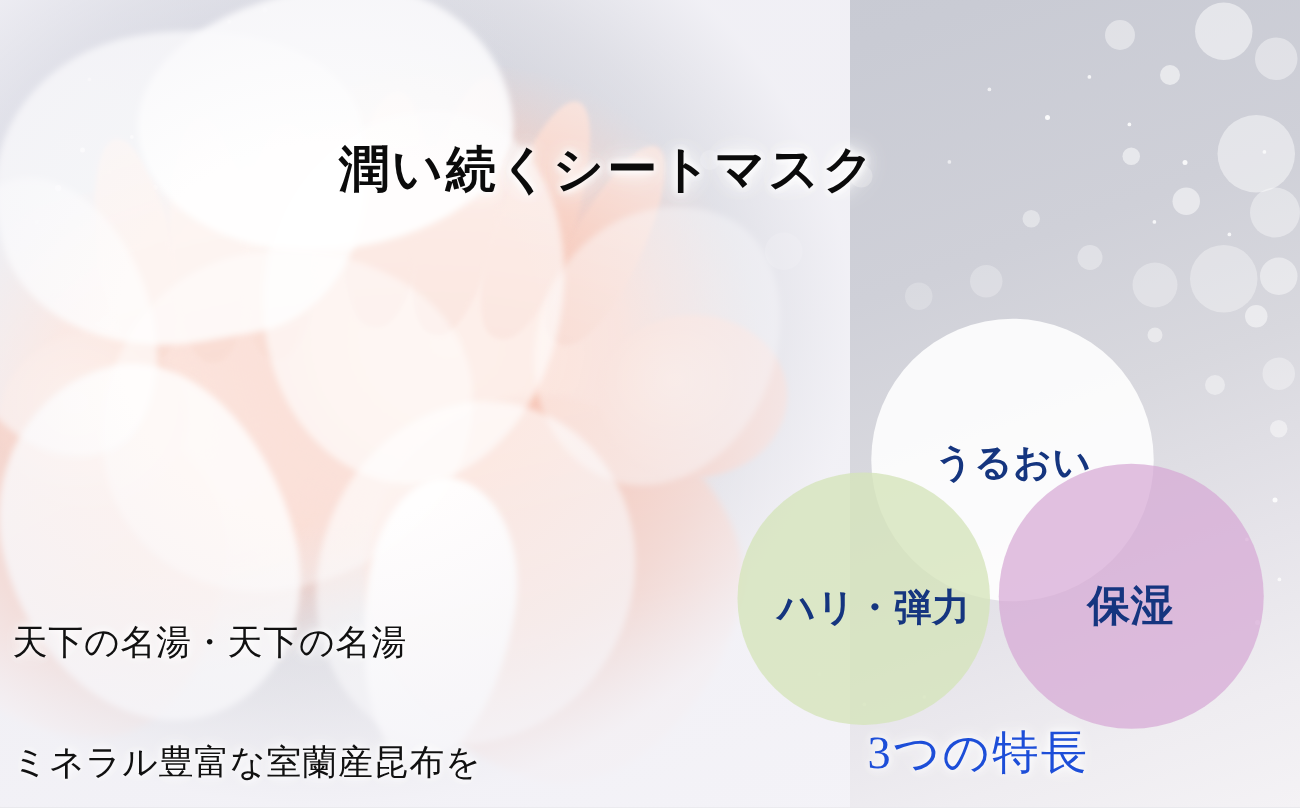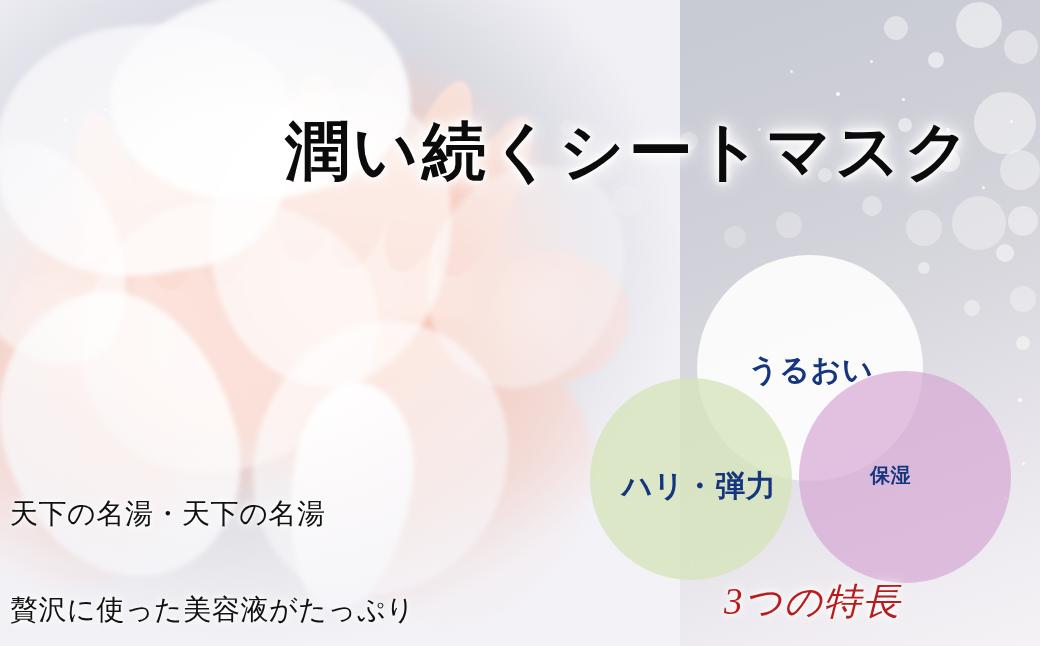--- a/index.html
+++ b/index.html
@@ -119,47 +119,46 @@
     font-family:"Liberation Serif","DejaVu Serif",serif;
     font-weight:700;
     color:#0b0b0b;
     white-space:nowrap;
     letter-spacing:.06em;
     text-shadow:
       0 0 7px #fff, 0 0 7px #fff, 0 0 14px #fff,
       0 0 20px rgba(255,255,255,.95), 0 0 28px rgba(255,255,255,.8);
   }
   .h1{ left:213px; top:25px; font-size:62px; }
-  .h2{ left:285px; top:108px; font-size:64px; }
+  .h2{ left:271px; top:108px; font-size:40px; }
 
   .lede{
     position:absolute;
     font-family:"Liberation Serif","DejaVu Serif",serif;
     color:#111;
     white-space:nowrap;
     letter-spacing:.02em;
     font-size:28px;
     text-shadow:
       0 0 5px #fff, 0 0 9px #fff, 0 0 16px rgba(255,255,255,.95);
   }
   .l1{ left:10px; top:495px; }
   .l2{ left:10px; top:543px; }
   .l3{ left:10px; top:591px; }
 
   .caption{
     position:absolute;
-    left:724px; top:577px;
-    font-family:"Liberation Serif","DejaVu Serif",serif;
-    color:#b91c1c;
+    left:694px; top:577px;
+    font-family:"Liberation Serif","DejaVu Serif",serif;
+    color:#1d4ed8;
     font-size:37px;
     letter-spacing:.05em;
     white-space:nowrap;
     text-shadow:
       0 0 6px #fff, 0 0 10px #fff, 0 0 18px rgba(255,255,255,.95);
-    font-style: italic;
   }
 </style>
 </head>
 <body>
 
 <div id="stage">
 
   <div class="bg-base"></div>
   <div class="bg-tint-left"></div>
 
@@ -257,26 +256,26 @@
     <div class="venn-circle" style="left:697px;top:255px;width:226px;height:226px;background:rgba(255,255,255,.88);"></div>
 
     <div class="venn-circle" style="left:590px;top:378px;width:202px;height:202px;background:rgba(213,228,186,.78);"></div>
 
     <div class="venn-circle" style="left:799px;top:371px;width:212px;height:212px;background:rgba(214,166,212,.70);"></div>
 
     <div class="venn-label" style="left:622px;top:466px;font-size:30px;">ハリ・弾力</div>
 
     <div class="venn-label" style="left:748px;top:350px;font-size:30px;">うるおい</div>
 
-    <div class="venn-label" style="left:870px;top:462px;font-size:20px;">保湿</div>
+    <div class="venn-label" style="left:870px;top:462px;font-size:34px;">保湿</div>
   </div>
 
 
   <div class="headline h2">潤い続くシートマスク</div>
 
   <div class="lede l1">天下の名湯・天下の名湯</div>
 
 
-  <div class="lede l3">贅沢に使った美容液がたっぷり</div>
+  <div class="lede l3">ミネラル豊富な室蘭産昆布を</div>
 
   <div class="caption">3つの特長</div>
 
 </div>
 
 </body></html>

